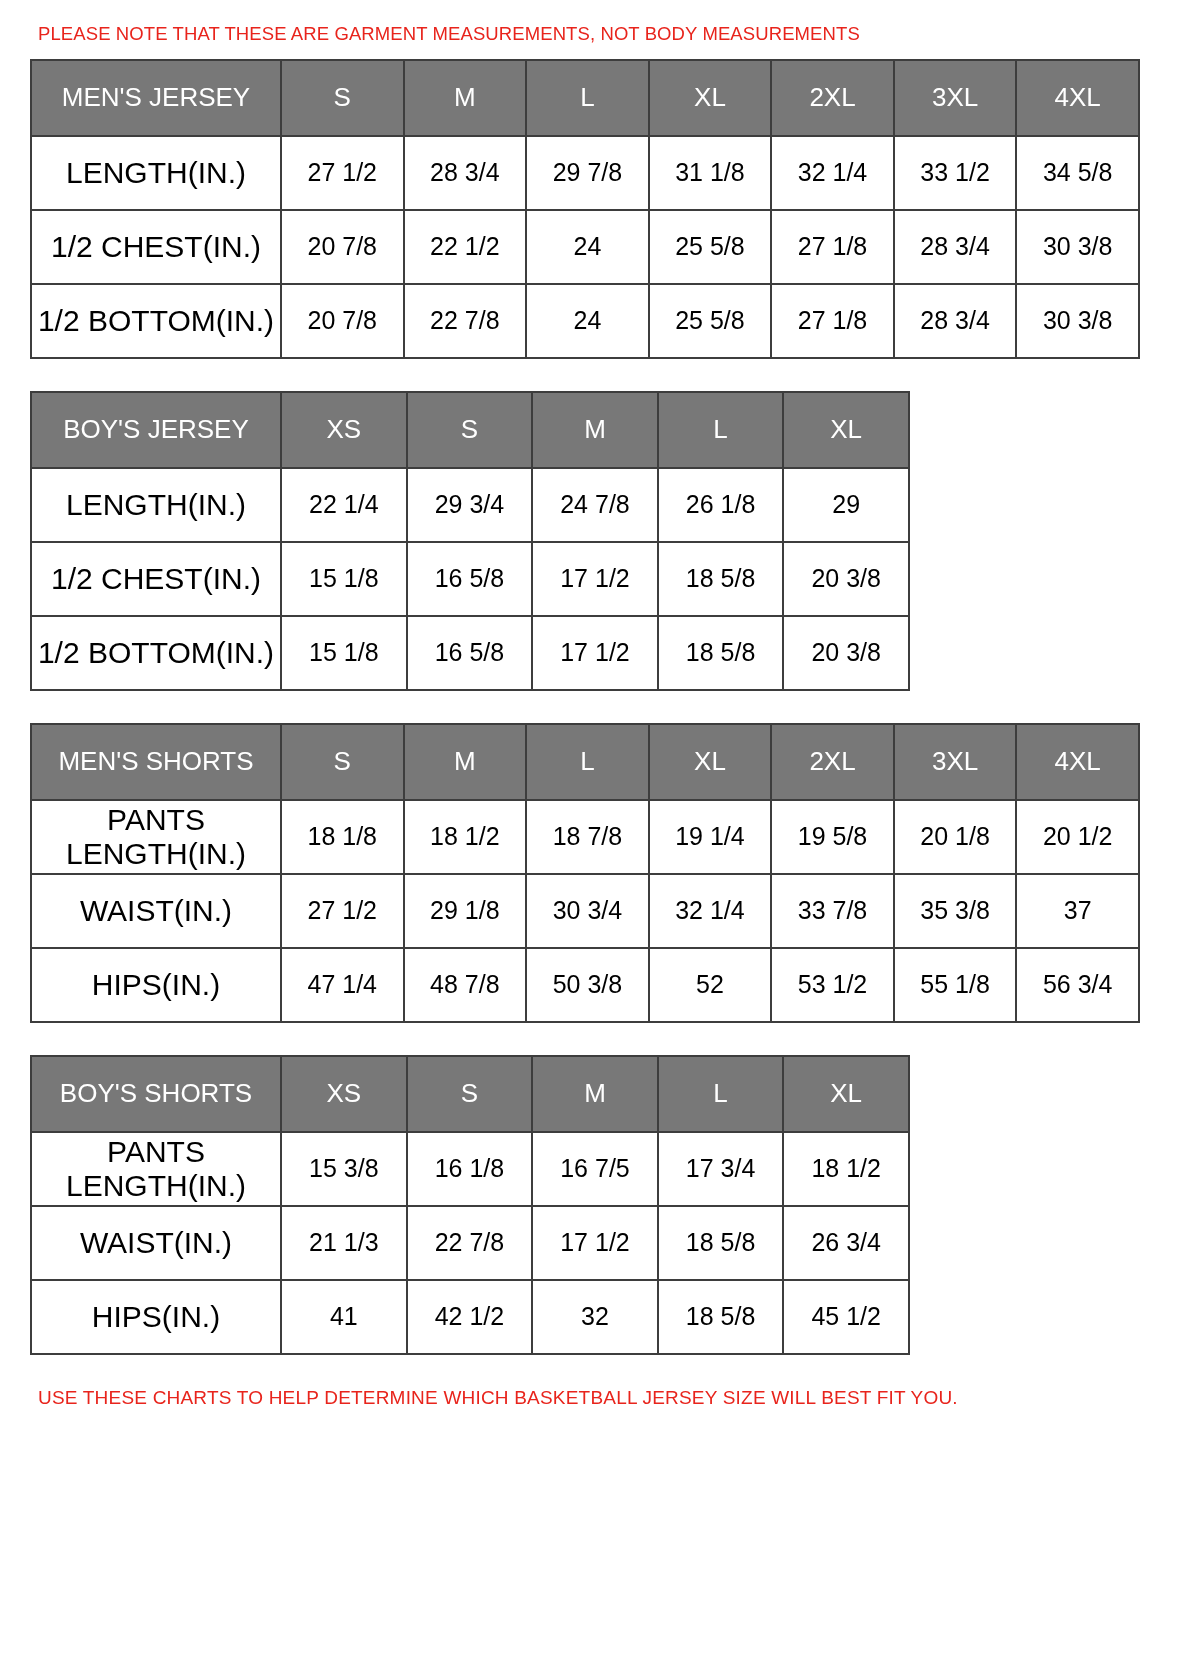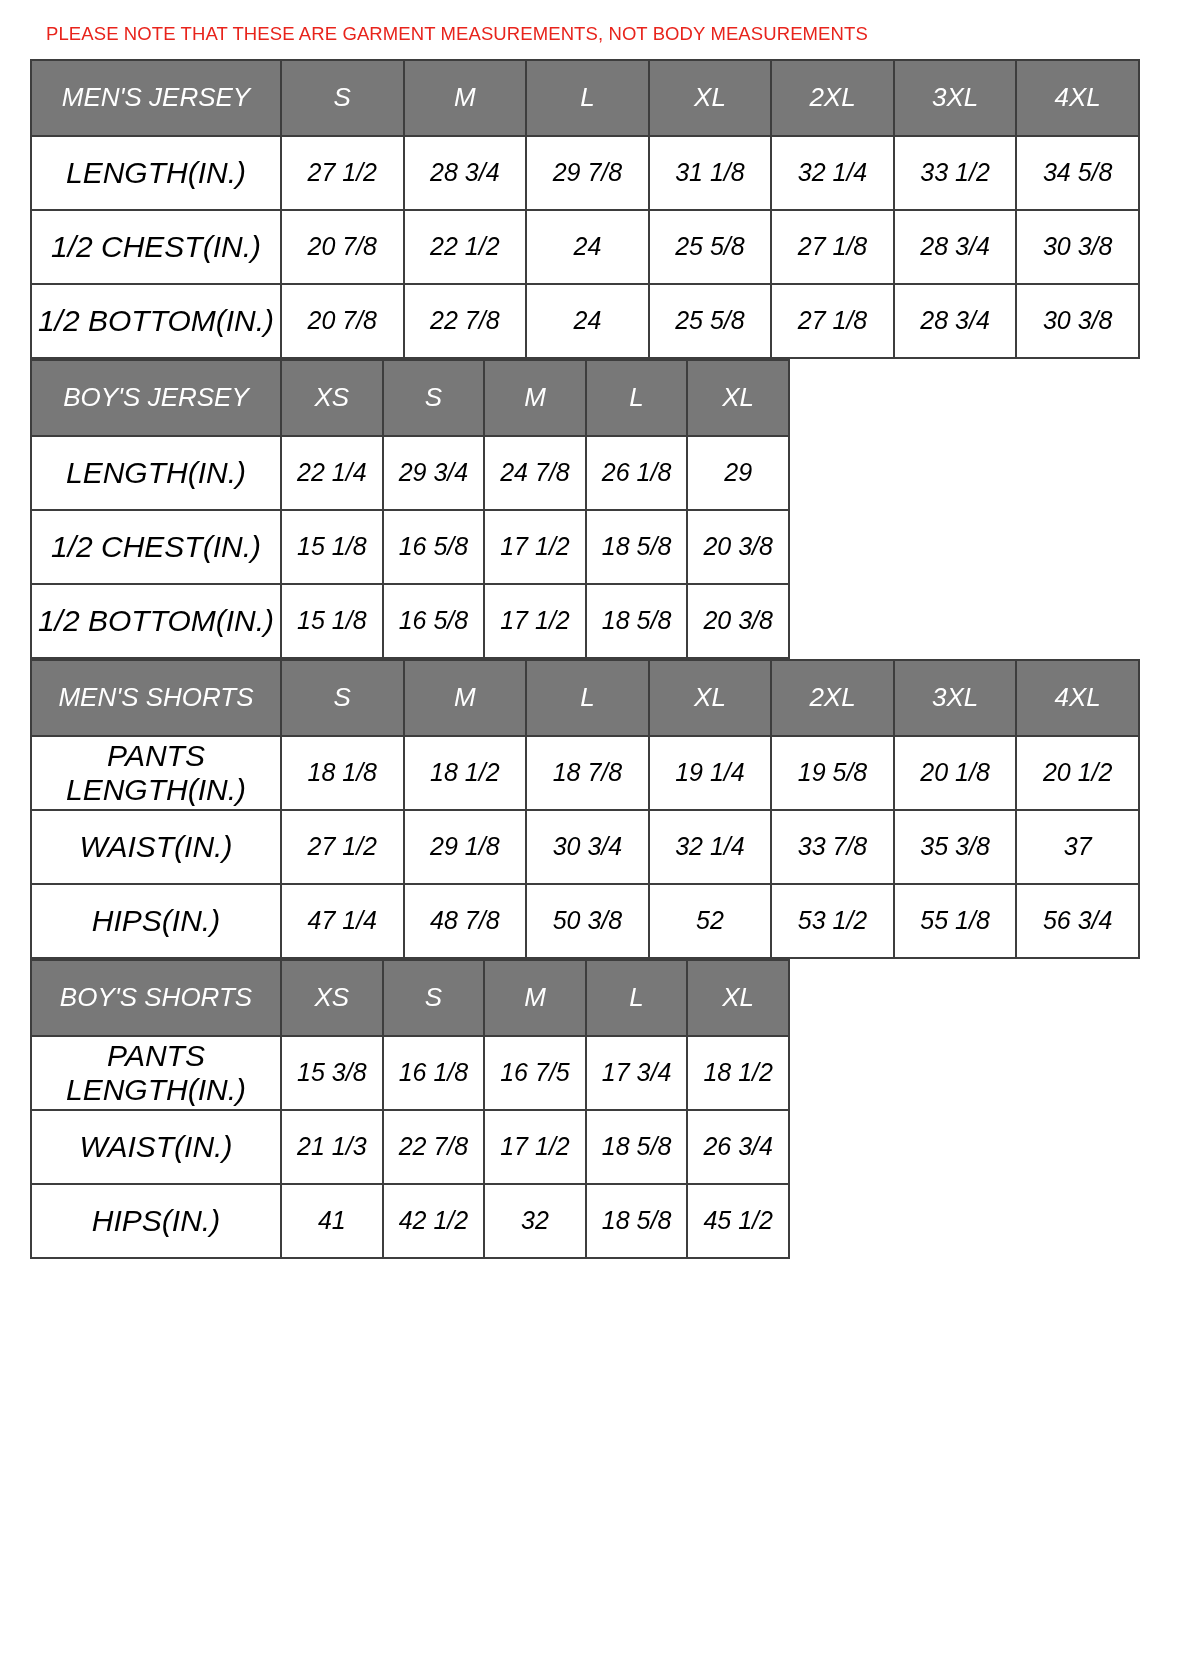--- a/index.html
+++ b/index.html
@@ -26,31 +26,31 @@
     font-weight: bold;
     letter-spacing: -0.5px;
     line-height: 1.05;
     margin: 0 0 10px 4px;
     white-space: nowrap;
   }
   .note {
     color: #e8241c;
     font-size: 18.5px;
     line-height: 1.35;
-    margin: 0 0 12px 16px;
+    margin: 0 0 12px 8px;
     max-width: 840px;
     letter-spacing: 0.1px;
   }
   table {
     border-collapse: collapse;
     table-layout: fixed;
-    font-style: italic;
+    margin-bottom: 32px;
   }
   table.men  { width: 1110px; }
-  table.boys { width: 760px; }
+  table.boys { width: 880px; }
   th, td {
     border: 2px solid #3d3d3d;
     text-align: center;
     vertical-align: middle;
     font-size: 25px;
     height: 74px;
     padding: 2px 4px;
     box-sizing: border-box;
   }
   thead th {
@@ -255,14 +255,15 @@
             <td>41</td>
             <td>42 1/2</td>
             <td>32</td>
             <td>18 5/8</td>
             <td>45 1/2</td>
           </tr>
         </tbody>
       </table>
     </div>
 
+  <p class="footer">USE THESE CHARTS TO HELP DETERMINE WHICH BASKETBALL JERSEY SIZE WILL BEST FIT YOU.</p>
 
 </div>
 
 </body></html>

